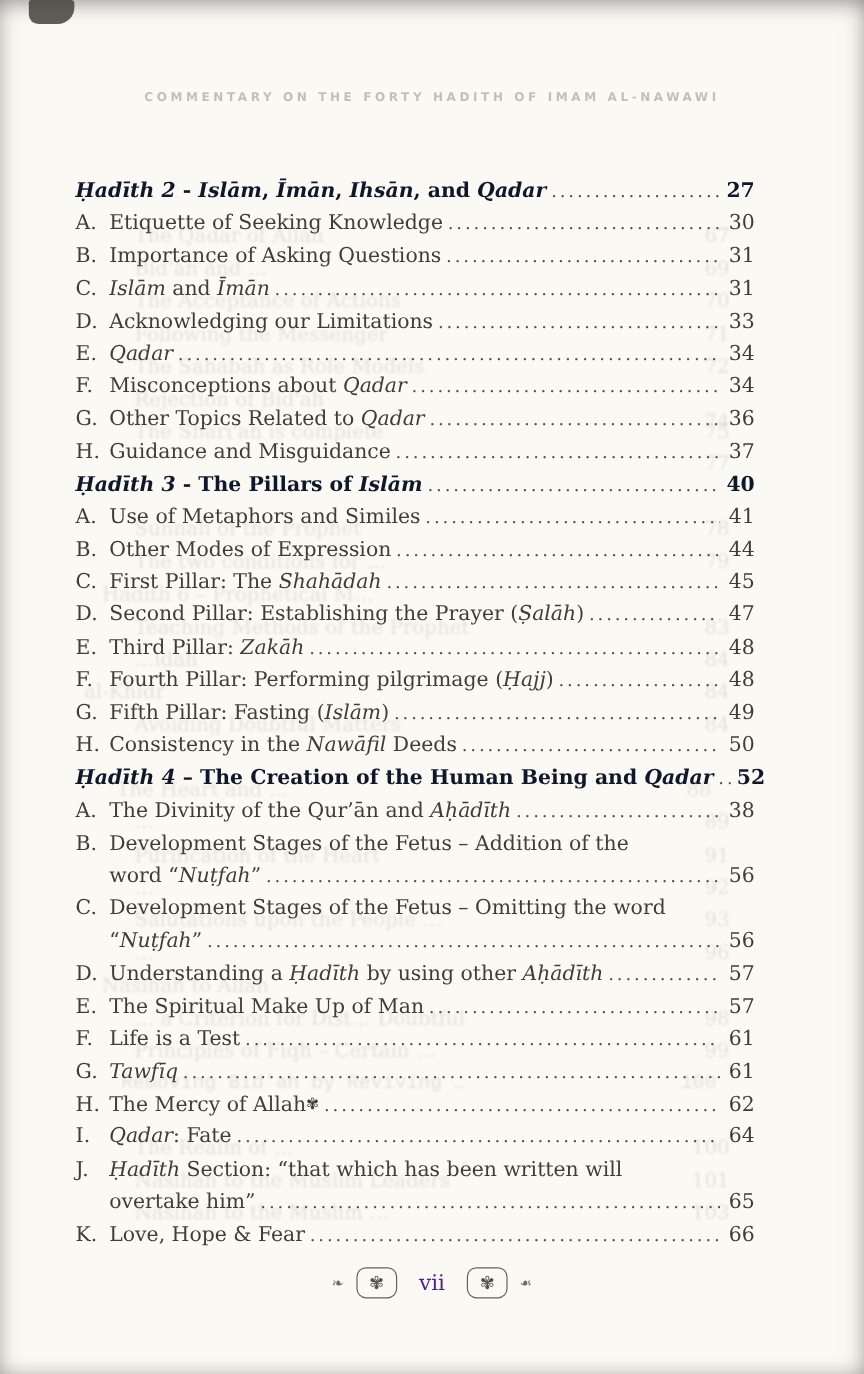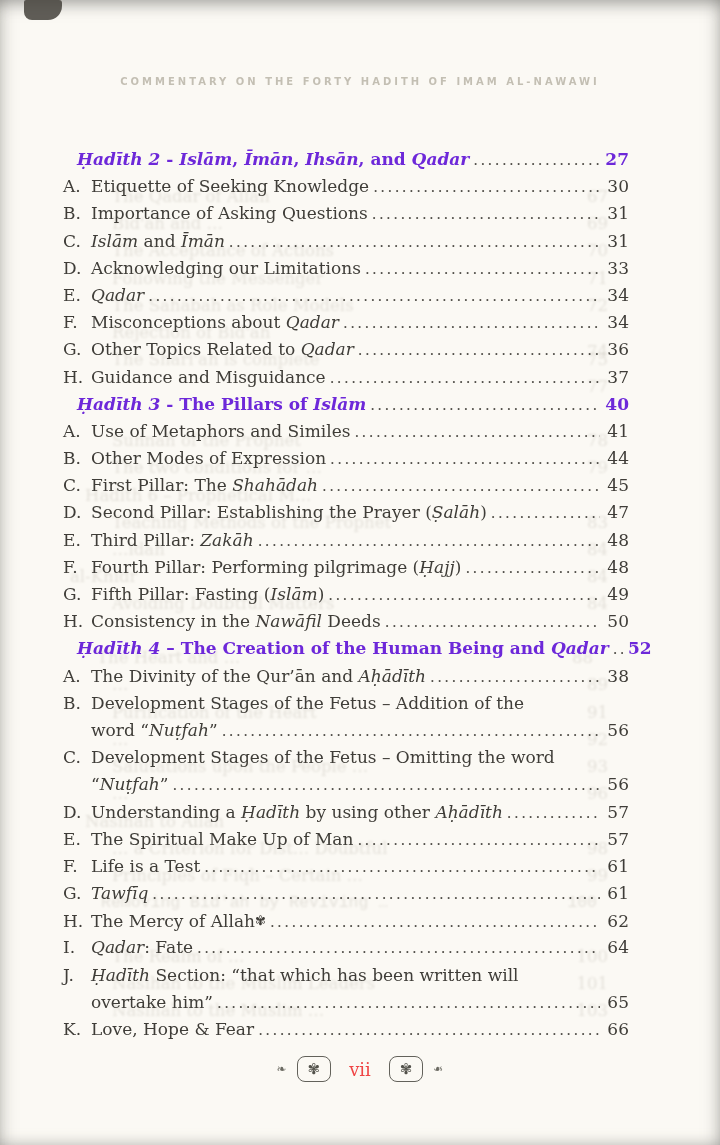--- a/index.html
+++ b/index.html
@@ -46,21 +46,21 @@
   .bleed .bp { margin-left:auto; padding-left:8px; }
   
   .toc {
     position:absolute; top:146px; left:63px; right:91px;
     z-index:2; color:#3f3d38;
   }
   .row {
     display:flex; align-items:baseline;
     height:27.2px; font-size:17px; line-height:27.2px;
   }
-  .row.section { font-weight:bold; color:#6d28d9;margin-left:14px; }
+  .row.section { font-weight:bold; color:#0f172a; }
   .letter { flex:none; width:28px; }
   .text { flex:none; white-space:nowrap; }
   .i { font-style:italic; }
   .h { font-size:13px; vertical-align:2px; font-family:"DejaVu Sans", sans-serif; }
   .leader { flex:1 1 auto; overflow:hidden; white-space:nowrap; min-width:10px; margin:0 3px 0 4px; }
   .leader::after {
     content:"........................................................................................................................................................";
     letter-spacing:2.4px; font-size:15px; color:#504e48; font-weight:normal;
   }
   .pg { flex:none; min-width:26px; text-align:right; font-weight:normal; }
@@ -73,21 +73,21 @@
     gap:10px; z-index:2;
   }
   .curl { font-family:"DejaVu Sans", sans-serif; font-size:12px; color:#6b6a62; }
   .curl.mirror { transform:scaleX(-1); }
   .orn-box {
     border:1.5px solid #63625b; border-radius:8px;
     padding:3px 10px;
     font-family:"DejaVu Sans", sans-serif;
     font-size:15px; line-height:1.2; color:#53524b;
   }
-  .folio { font-size:18px; color:#ef4444; margin:0 8px; }
+  .folio { font-size:18px; color:#4c1d95; margin:0 8px; }
 </style>
 </head>
 <body>
 
 <div class="scan">
   <div class="corner-blob"></div>
 
   <div class="bleed-header">COMMENTARY ON THE FORTY HADITH OF IMAM AL-NAWAWI</div>
 
   <div id="bleed-lines">

